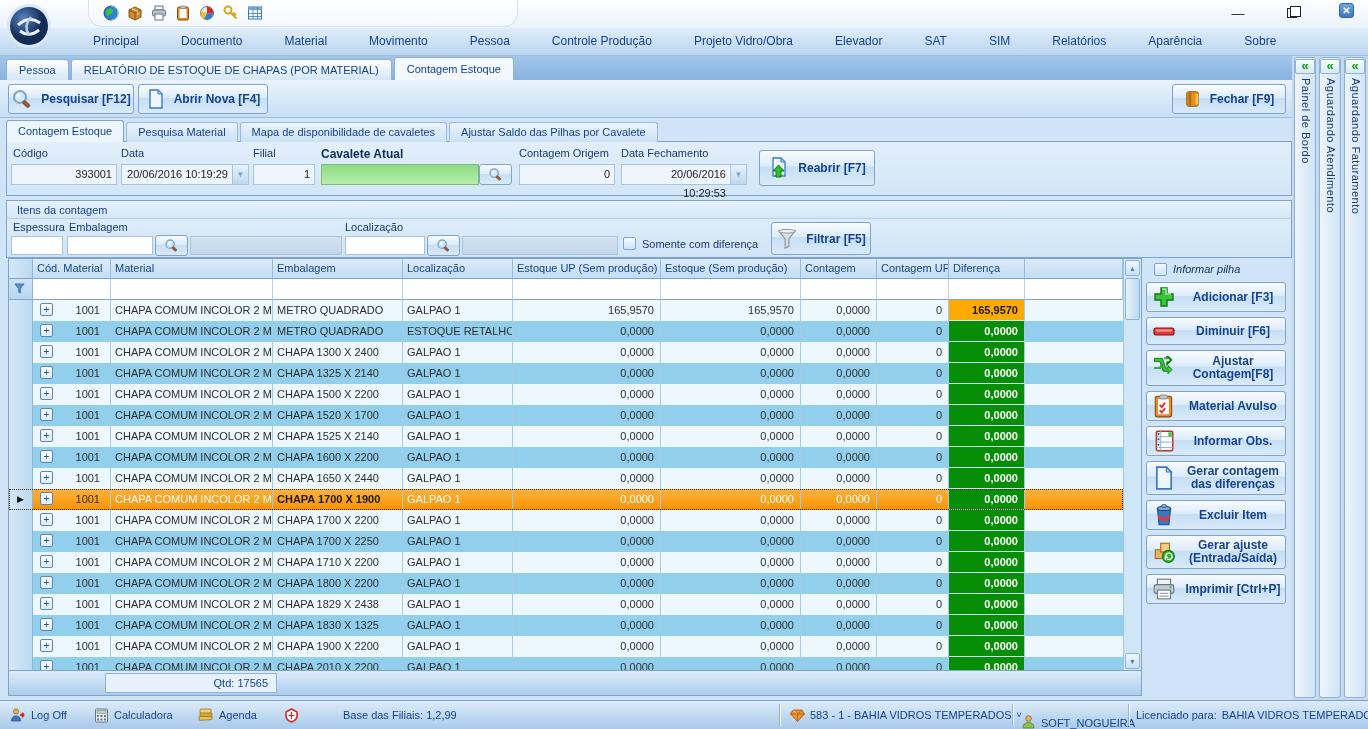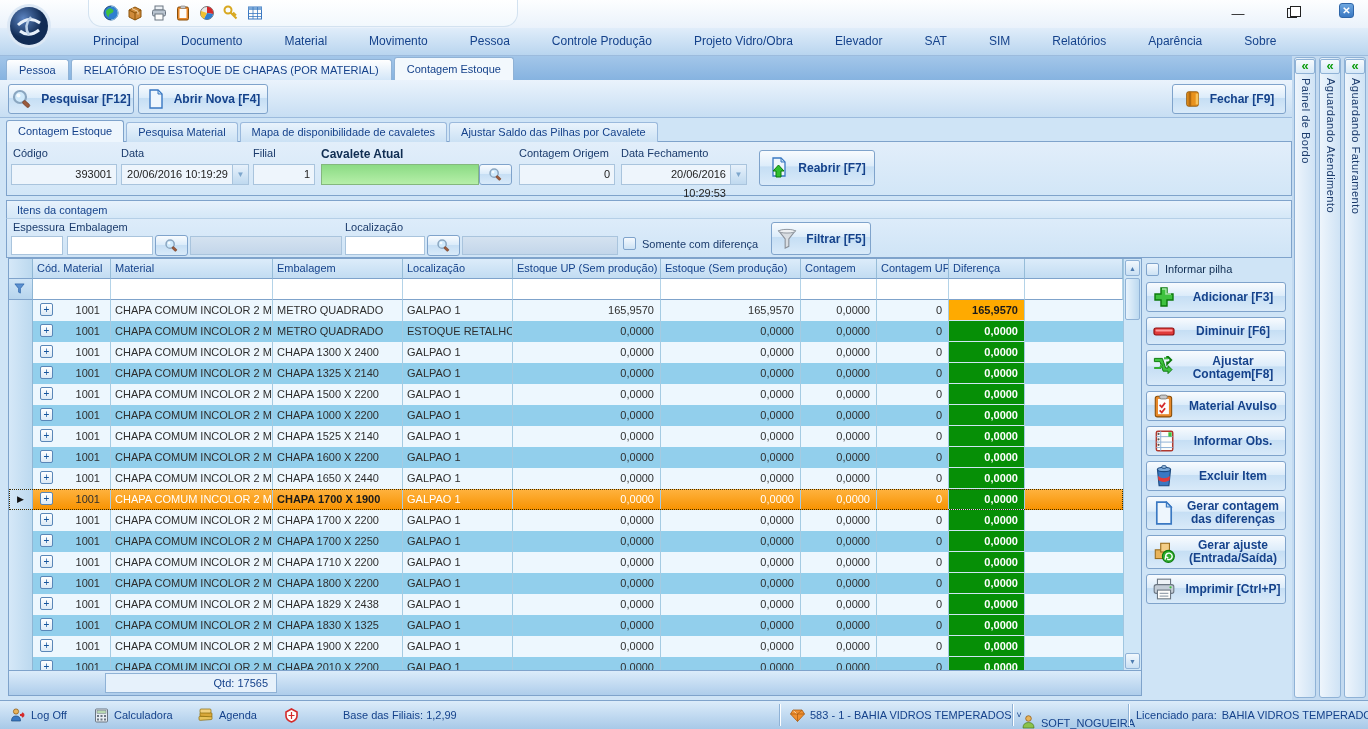--- a/index.html
+++ b/index.html
@@ -109,21 +109,21 @@
   .vs-thumb { position:absolute; left:1px; top:19px; width:15px; height:42px; background:linear-gradient(90deg,#e8f3fc,#bcd9f0);
     border:1px solid #8fb2d6; border-radius:2px; }
   
   .grid-footer { position:absolute; left:0; bottom:0; width:1132px; height:25px;
     background:linear-gradient(#dcecfa,#aecdeb); border-top:1px solid #7fa3cb; }
   .qtd-box { position:absolute; left:96px; top:2px; width:172px; height:20px; background:#e6f1fb; border:1px solid #8fb2d6;
     color:#15428b; text-align:right; line-height:18px; padding-right:8px; font-size:11px; }
 
   
   .side-panel { position:absolute; left:1146px; top:258px; width:142px; height:420px; }
-  .sp-check-row { display:flex; align-items:center; gap:6px; height:18px; margin:2px 0 4px 0; color:#0f2d52; font-size:11px; }
+  .sp-check-row { display:flex; align-items:center; gap:6px; height:18px; margin:2px 0 4px 8px; color:#0f2d52; font-size:11px;font-style:italic; }
   .sp-btn { width:140px; margin-bottom:5px; padding:2px 4px; line-height:13px; text-align:center; }
   .sp-btn .icn { flex:0 0 26px; }
   .sp-btn span.lbl { flex:1; }
 
   
   .dock-strip { position:absolute; top:57px; width:22px; height:641px; background:linear-gradient(90deg,#eef5fc,#cfe3f5);
     border:1px solid #8fb2d6; border-radius:3px; }
   .dock-chevron { width:20px; height:15px; margin:1px auto 4px; background:linear-gradient(#f6fafd,#d7e9f8); border:1px solid #8fb2d6;
     border-radius:2px; color:#0b9b0b; font-weight:bold; font-size:13px; line-height:12px; text-align:center; }
   .dock-label { writing-mode:vertical-rl; font-size:11px; color:#1a3a6b; margin-left:5px; letter-spacing:.5px; white-space:nowrap; }
@@ -476,21 +476,21 @@
         <div class="cell diff diff-green">0,0000</div>
         <div class="cell "></div>
       </div>
       <div class="grid-row row-blue">
         <div class="cell ind"></div>
         <div class="cell txt c-cod">
           <span class="expand-box">+</span>
           <span class="cod-val">1001</span>
         </div>
         <div class="cell txt c-mat">CHAPA COMUM INCOLOR 2 MM</div>
-        <div class="cell txt c-emb">CHAPA 1000 X 2200</div>
+        <div class="cell txt c-emb">CHAPA 1520 X 1700</div>
         <div class="cell txt c-loc">GALPAO 1</div>
         <div class="cell num">0,0000</div>
         <div class="cell num">0,0000</div>
         <div class="cell num">0,0000</div>
         <div class="cell num">0</div>
         <div class="cell diff diff-green">0,0000</div>
         <div class="cell "></div>
       </div>
       <div class="grid-row row-light">
         <div class="cell ind"></div>
@@ -746,39 +746,39 @@
             <rect x="4" y="2" width="15" height="18" rx="1.5" fill="#fdfdfb" stroke="#b0392f" stroke-width="1.4"></rect>
             <path d="M8 2 v18 M4 7 h15 M4 12 h15 M4 17 h15" stroke="#8fb2d6" stroke-width=".9"></path>
             <circle cx="6" cy="4.5" r="1" fill="#555"></circle>
             <circle cx="6" cy="9.5" r="1" fill="#555"></circle>
             <circle cx="6" cy="14.5" r="1" fill="#555"></circle>
             <rect x="15" y="3" width="3" height="4" fill="#3fc23f"></rect>
           </svg>
         </span>
         <span class="lbl">Informar Obs.</span>
       </div>
+      <div class="btn3d sp-btn" style="height: 34px;">
+        <span class="icn">
+          <svg width="24" height="24" viewBox="0 0 20 20">
+            <path d="M4 1 h8 l4 4 v14 h-12 z" fill="#eef6fd" stroke="#3a78c2" stroke-width="1.4"></path>
+            <path d="M12 1 l4 4 h-4 z" fill="#bcd9f0" stroke="#3a78c2" stroke-width="1"></path>
+          </svg>
+        </span>
+        <span class="lbl">Gerar contagem das diferenças</span>
+      </div>
       <div class="btn3d sp-btn" style="height: 30px;">
         <span class="icn">
           <svg width="24" height="24" viewBox="0 0 22 22">
             <path d="M5 5 h12 l-1.5 15 h-9 z" fill="#3a78c2" stroke="#1d4a80" stroke-width="1"></path>
             <ellipse cx="11" cy="5" rx="6" ry="2" fill="#7aa8d8" stroke="#1d4a80" stroke-width="1"></ellipse>
             <path d="M5.5 11 q5.5 4 11 0 l-.4 4 q-5.1 3 -10.2 0 z" fill="#e03a3a"></path>
             <rect x="9" y="1.5" width="4" height="2.5" rx="1" fill="#9fc0e0" stroke="#1d4a80" stroke-width=".8"></rect>
           </svg>
         </span>
         <span class="lbl">Excluir Item</span>
-      </div>
-      <div class="btn3d sp-btn" style="height: 34px;">
-        <span class="icn">
-          <svg width="24" height="24" viewBox="0 0 20 20">
-            <path d="M4 1 h8 l4 4 v14 h-12 z" fill="#eef6fd" stroke="#3a78c2" stroke-width="1.4"></path>
-            <path d="M12 1 l4 4 h-4 z" fill="#bcd9f0" stroke="#3a78c2" stroke-width="1"></path>
-          </svg>
-        </span>
-        <span class="lbl">Gerar contagem das diferenças</span>
       </div>
       <div class="btn3d sp-btn" style="height: 34px;">
         <span class="icn">
           <svg width="24" height="24" viewBox="0 0 22 22">
             <rect x="3" y="9" width="8" height="8" fill="#e8b35a" stroke="#9a6d1d" stroke-width="1"></rect>
             <rect x="8" y="3" width="8" height="8" fill="#f3cd86" stroke="#9a6d1d" stroke-width="1"></rect>
             <circle cx="15" cy="15" r="5.5" fill="#2fae2f" stroke="#0c7a0c" stroke-width="1"></circle>
             <path d="M12.5 15 a3 3 0 1 1 1.5 2.6 M12 18 l.5-2.7 2.4 1.1" stroke="#fff" stroke-width="1.3" fill="none"></path>
           </svg>
         </span>

